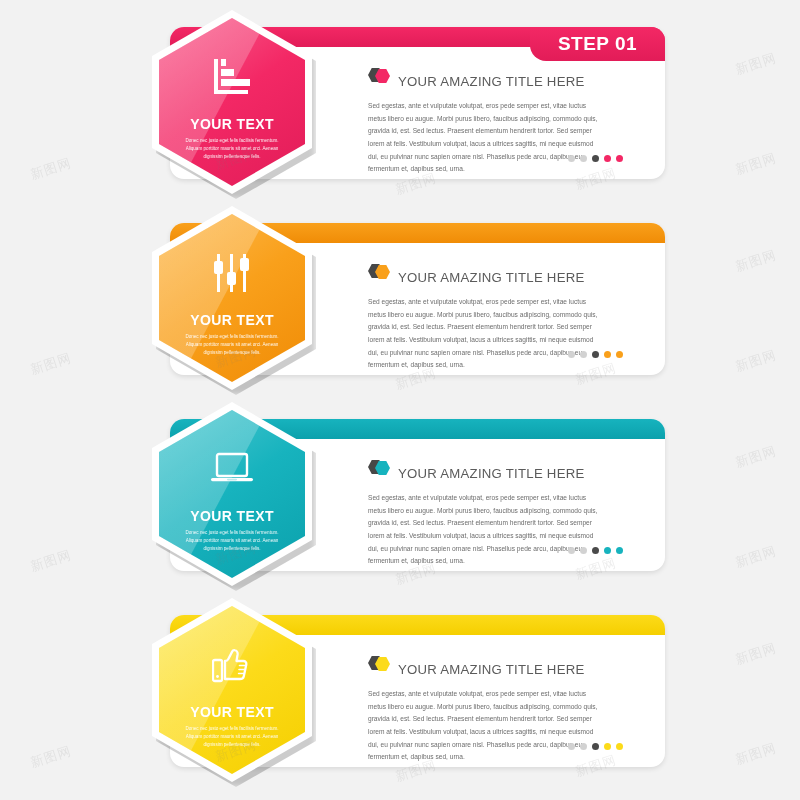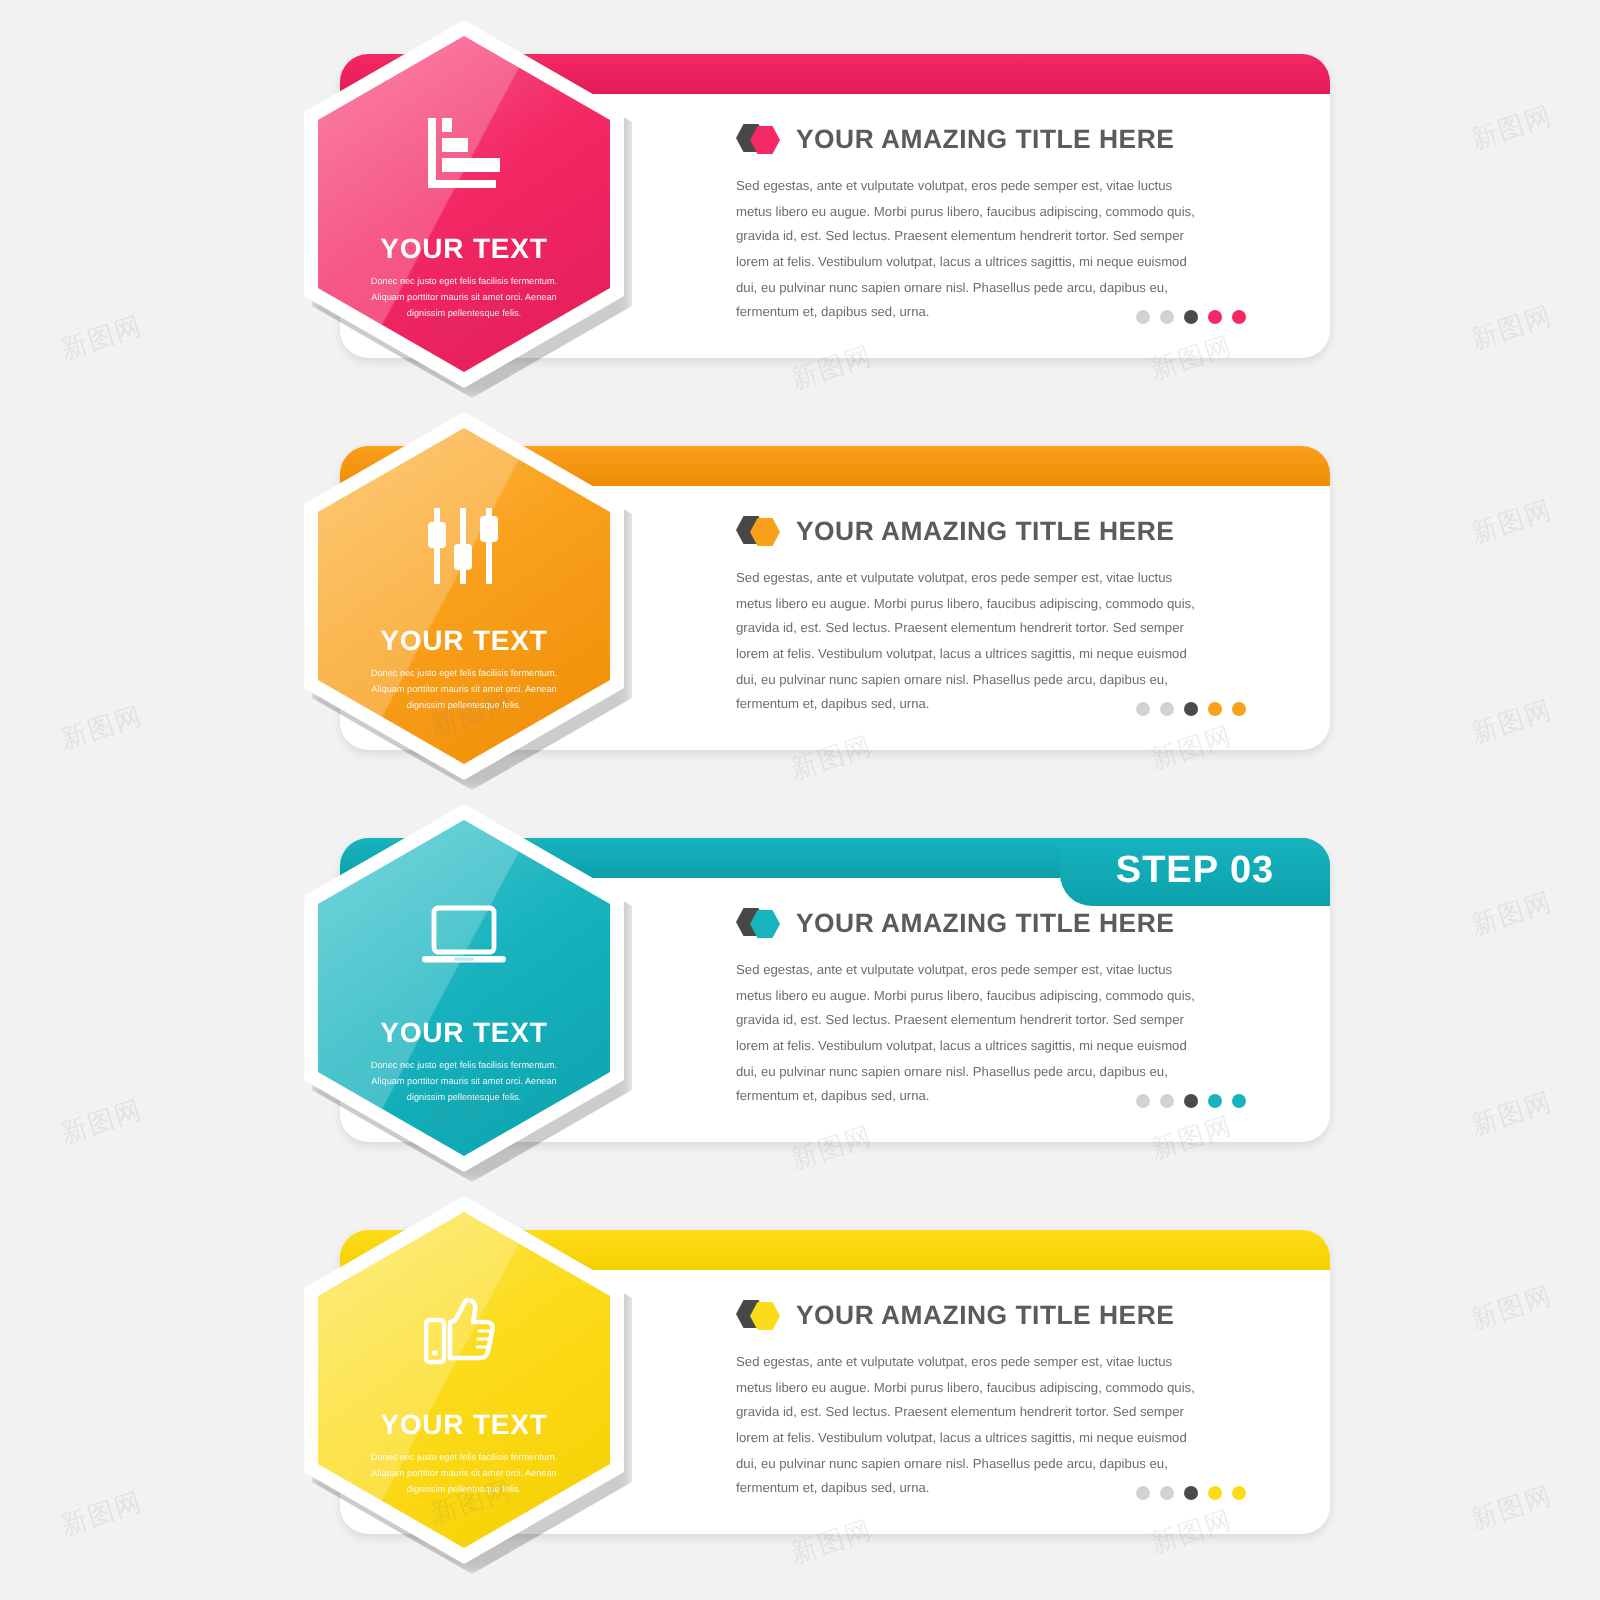--- a/index.html
+++ b/index.html
@@ -183,24 +183,25 @@
     width: 15px;
     height: 14px;
     clip-path: polygon(25% 0%, 75% 0%, 100% 50%, 75% 100%, 25% 100%, 0% 50%);
   }
   .dual-hex .dh-back { left: 0; top: 0; background: #474747; }
   .dual-hex .dh-front { left: 7px; top: 1px; }
 
   .content-title {
     color: #5b5b5b;
     font-size: 13.2px;
-    font-weight: bold;
+    font-weight: normal;
     letter-spacing: 0.25px;
     white-space: nowrap;
     font-family: "Liberation Sans", sans-serif;
+    margin-top: 12px;
   }
   .content-body {
     color: #6d6d6d;
     font-size: 6.6px;
     line-height: 1.92;
     text-align: left;
     width: 232px;
     font-family: "Liberation Sans", sans-serif;
   }
 
@@ -221,20 +222,23 @@
   
   .hex-icon svg { display: block; }
 </style>
 </head>
 <body>
 
 <div id="stage">
     <div class="step step-1">
       <div class="card"></div>
       <div class="band" style="background:linear-gradient(180deg,#f32865 0%,#e21c58 100%)"></div>
+      <div class="step-tab" style="background:linear-gradient(180deg,#f32865 0%,#e21c58 100%)">
+        <span class="step-label">STEP 01</span>
+      </div>
       <div class="hex-wrap">
         <div class="hex-shadow"></div>
         <div class="hex-outline"></div>
         <div class="hex-fill" style="background:linear-gradient(145deg,#f9618f 0%,#f32865 48%,#e21c58 100%)"></div>
         <div class="hex-gloss"></div>
         <div class="hex-content">
           <span class="hex-icon">
             <svg width="40" height="38" viewBox="0 0 40 38">
               <rect x="2" y="1" width="4" height="35" fill="#fff"></rect>
               <rect x="2" y="32" width="34" height="4" fill="#fff"></rect>
@@ -302,23 +306,20 @@
         <span class="dot" style="background:#d2d2d2"></span>
         <span class="dot" style="background:#d2d2d2"></span>
         <span class="dot" style="background:#4a4a4a"></span>
         <span class="dot" style="background:#f9a01b"></span>
         <span class="dot" style="background:#f9a01b"></span>
       </div>
     </div>
     <div class="step step-3">
       <div class="card"></div>
       <div class="band" style="background:linear-gradient(180deg,#17b3be 0%,#0ba1ac 100%)"></div>
-      <div class="step-tab" style="background:linear-gradient(180deg,#17b3be 0%,#0ba1ac 100%)">
-        <span class="step-label">STEP 03</span>
-      </div>
       <div class="hex-wrap">
         <div class="hex-shadow"></div>
         <div class="hex-outline"></div>
         <div class="hex-fill" style="background:linear-gradient(145deg,#4fc9d1 0%,#17b3be 48%,#0ba1ac 100%)"></div>
         <div class="hex-gloss"></div>
         <div class="hex-content">
           <span class="hex-icon">
             <svg width="44" height="34" viewBox="0 0 44 34">
               <rect x="7" y="2" width="30" height="22" rx="2" fill="none" stroke="#fff" stroke-width="2.4"></rect>
               <rect x="1" y="26" width="42" height="3.2" rx="1.6" fill="#fff"></rect>

